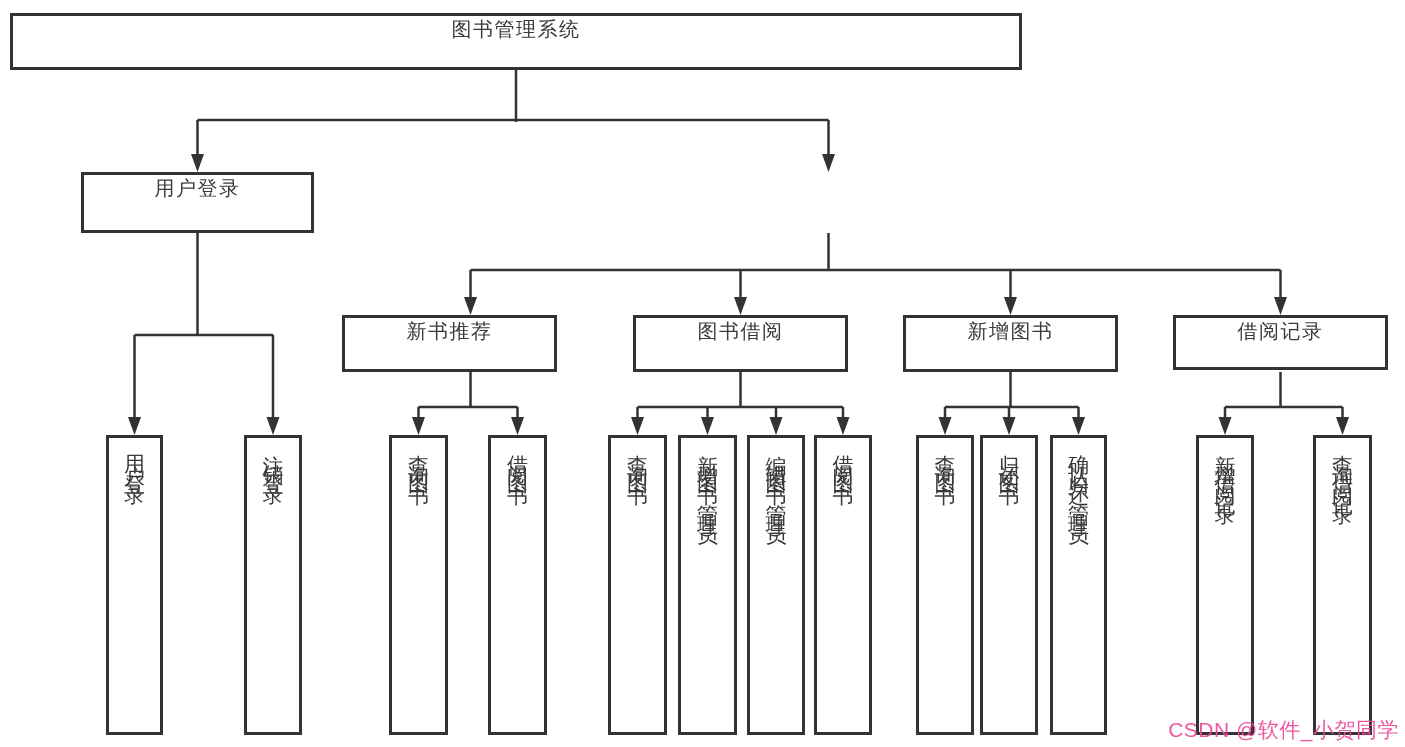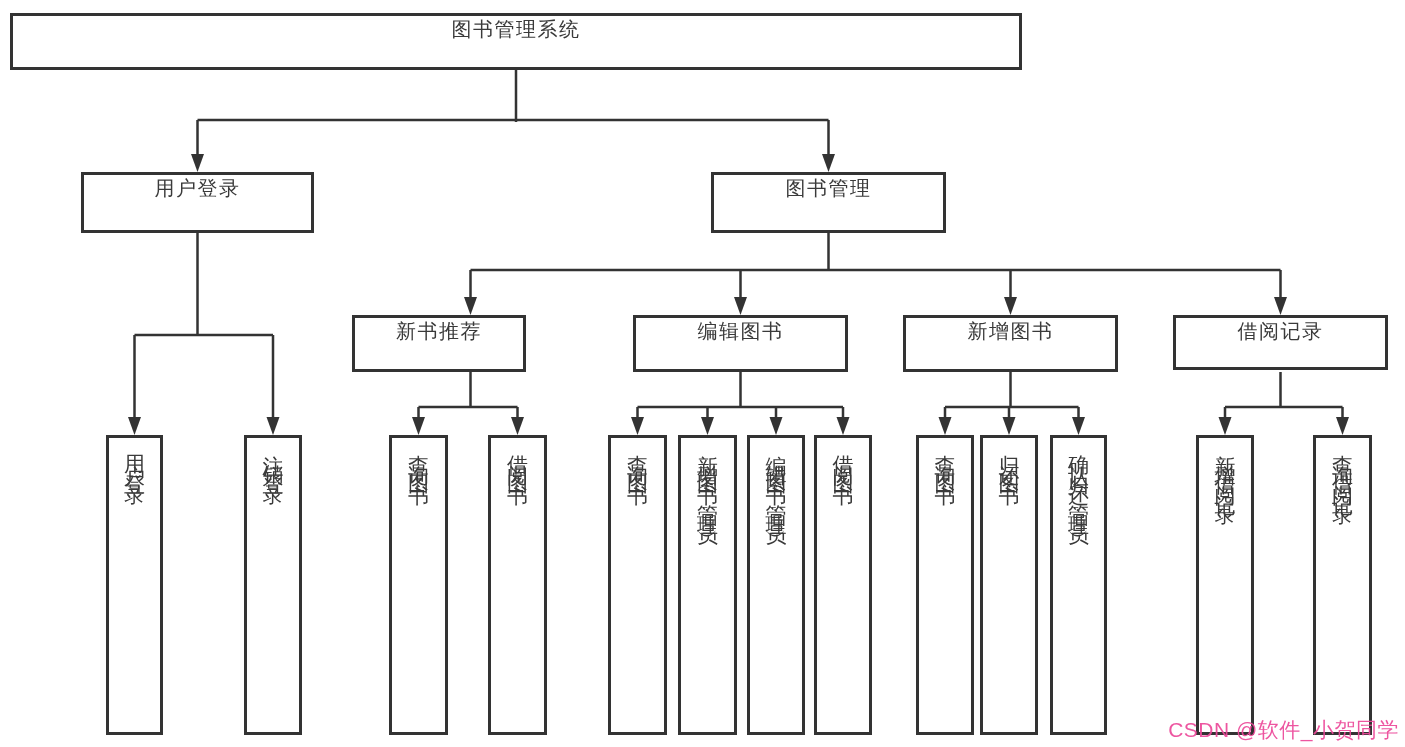--- a/index.html
+++ b/index.html
@@ -68,29 +68,26 @@
     </g>
   </svg>
 
   <div class="node" style="left:10px;top:13px;width:1012px;height:57px">
     <span class="hl">图书管理系统</span>
   </div>
 
   <div class="node" style="left:81px;top:172px;width:233px;height:61px">
     <span class="hl">用户登录</span>
   </div>
-  <div class="node" style="left:711px;top:172px;width:235px;height:61px">
-    <span class="hl">图书管理</span>
-  </div>
 
-  <div class="node" style="left:352px;top:315px;width:174px;height:57px">
+  <div class="node" style="left:342px;top:315px;width:215px;height:57px">
     <span class="hl">新书推荐</span>
   </div>
   <div class="node" style="left:633px;top:315px;width:215px;height:57px">
-    <span class="hl">编辑图书</span>
+    <span class="hl">图书借阅</span>
   </div>
   <div class="node" style="left:903px;top:315px;width:215px;height:57px">
     <span class="hl">新增图书</span>
   </div>
   <div class="node" style="left:1173px;top:315px;width:215px;height:55px">
     <span class="hl">借阅记录</span>
   </div>
 
   <div class="node leaf" style="left:106px;top:435px;width:57px;height:300px">
     <span class="vl">用户登录</span>

